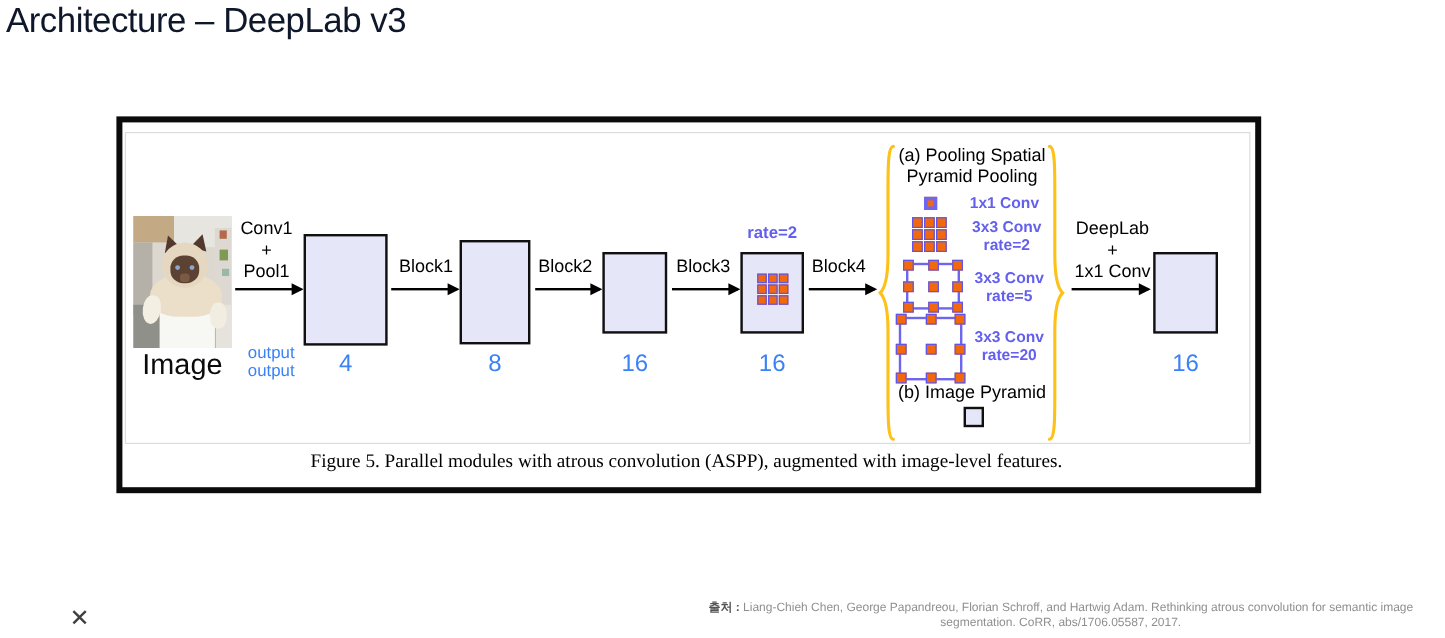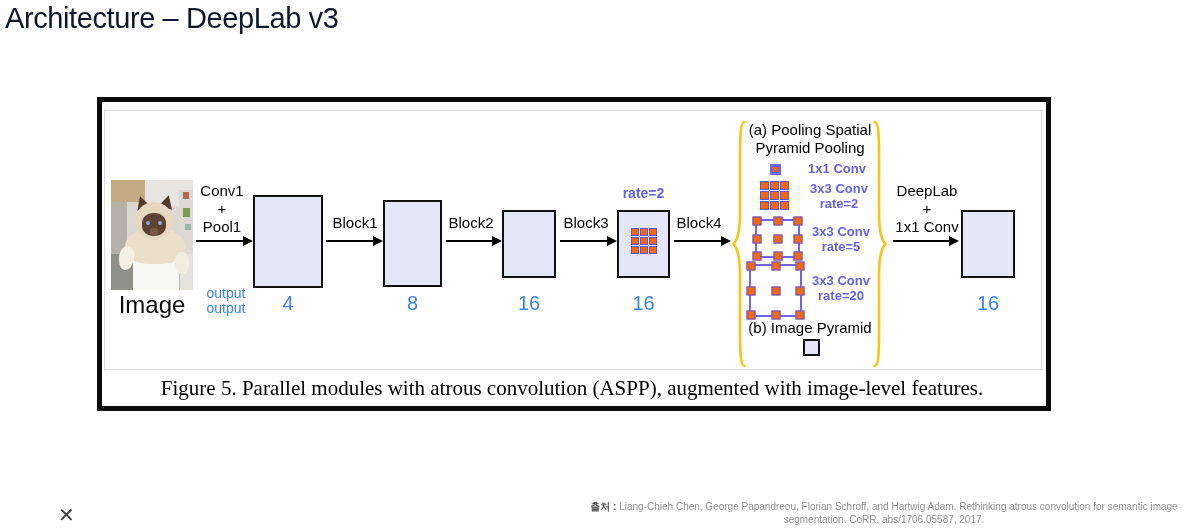--- a/index.html
+++ b/index.html
@@ -36,21 +36,21 @@
   .spread{border:2px solid #6f66f0;box-sizing:border-box}
   .spread i{position:absolute;width:9px;height:9px;background:#f2680c;border:1px solid #5f55e8;box-sizing:border-box;transform:translate(-50%,-50%)}
   .one-one{left:770px;top:164px;width:11px;height:11px;background:#f2680c;border:3px solid #6f66f0;box-sizing:border-box}
   
   .aspp-title{left:742px;top:121px;width:136px;font-size:15px;line-height:17.5px;text-align:center;color:#000}
   .aspp-label{font-size:13px;font-weight:bold;color:#6460ee;text-align:center;line-height:15px;width:78px}
   .imgpool-label{left:738px;top:319px;width:144px;font-size:15px;text-align:center;color:#000}
   .imgpool-box{left:803px;top:339px;width:17px;height:17px;background:#e6e6f9;border:2px solid #101010;box-sizing:border-box}
   .concat{left:889px;top:182px;width:76px}
   
-  .caption{left:104px;top:376px;width:936px;font-family:"Liberation Serif","DejaVu Serif",serif;font-size:21px;color:#000;text-align:center}
+  .caption{left:104px;top:376px;width:936px;font-family:"Liberation Serif","DejaVu Serif",serif;font-size:16px;color:#000;text-align:center}
   .close-x{left:58px;top:503px;font-size:20px;color:#3f3f3f;cursor:default}
   .citation{left:566px;top:501px;width:636px;font-size:10px;line-height:12.5px;color:#8f8f8f;text-align:center}
   .citation b{color:#555;font-weight:bold}
   svg.brace{position:absolute;width:16px;height:248px;top:120px}
 </style>
 </head>
 <body>
 
 <div class="abs slide-title">Architecture – DeepLab v3</div>
 

